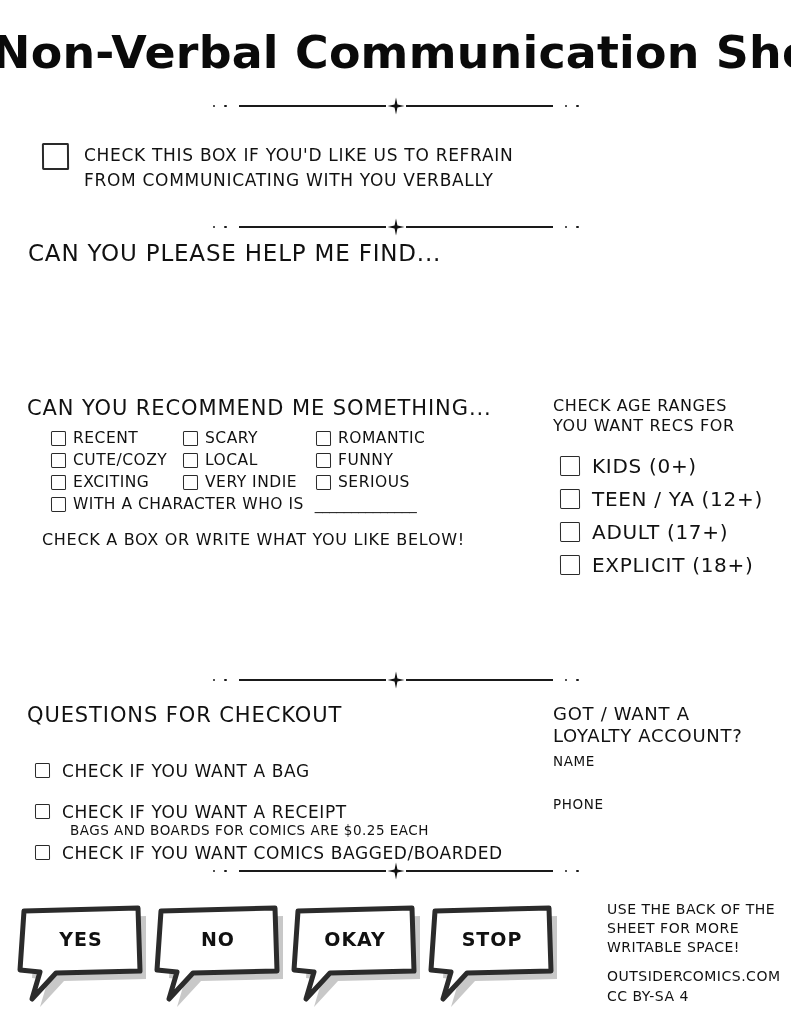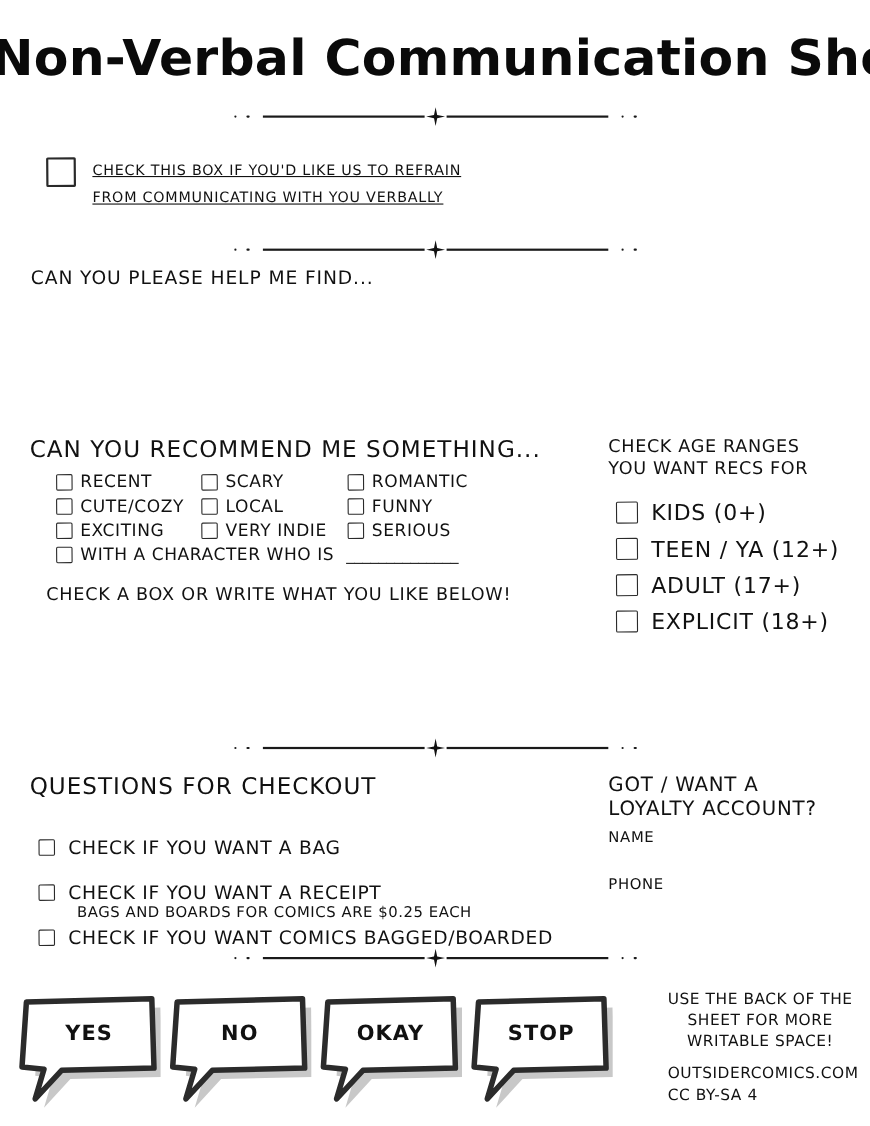--- a/index.html
+++ b/index.html
@@ -84,21 +84,21 @@
   
   .caps {
     font-family: "DejaVu Sans", sans-serif;
     text-transform: uppercase;
     letter-spacing: 0.6px;
     color: #111;
   }
 
   .lead-line {
     position: absolute;
-    font-size: 17px;
+    font-size: 23px;
     letter-spacing: 0.8px;
     line-height: 25px;
     white-space: nowrap;
   }
 
   .section-head {
     position: absolute;
     font-size: 21px;
     letter-spacing: 0.9px;
     white-space: nowrap;
@@ -107,25 +107,24 @@
   
   #refrain-block {
     position: absolute;
     left: 42px;
     top: 143px;
     display: flex;
     align-items: flex-start;
     gap: 15px;
   }
   #refrain-block .txt {
-    font-size: 13px;
+    font-size: 17px;
     line-height: 25px;
     letter-spacing: 0.7px;
     padding-top: 0px;
-    text-decoration: underline;
   }
   #refrain-block .txt div { white-space: nowrap; }
 
   
   #rec-grid {
     position: absolute;
     left: 51px;
     top: 427px;
     width: 400px;
   }
@@ -286,21 +285,20 @@
   }
 
   
   #footer-note {
     position: absolute;
     left: 607px;
     top: 900px;
     font-size: 14px;
     letter-spacing: 0.5px;
     line-height: 19px;
-    text-align: center;
   }
   #footer-note div { white-space: nowrap; }
 
   #footer-credit {
     position: absolute;
     left: 607px;
     top: 966px;
     font-size: 14px;
     letter-spacing: 0.5px;
     line-height: 20px;

